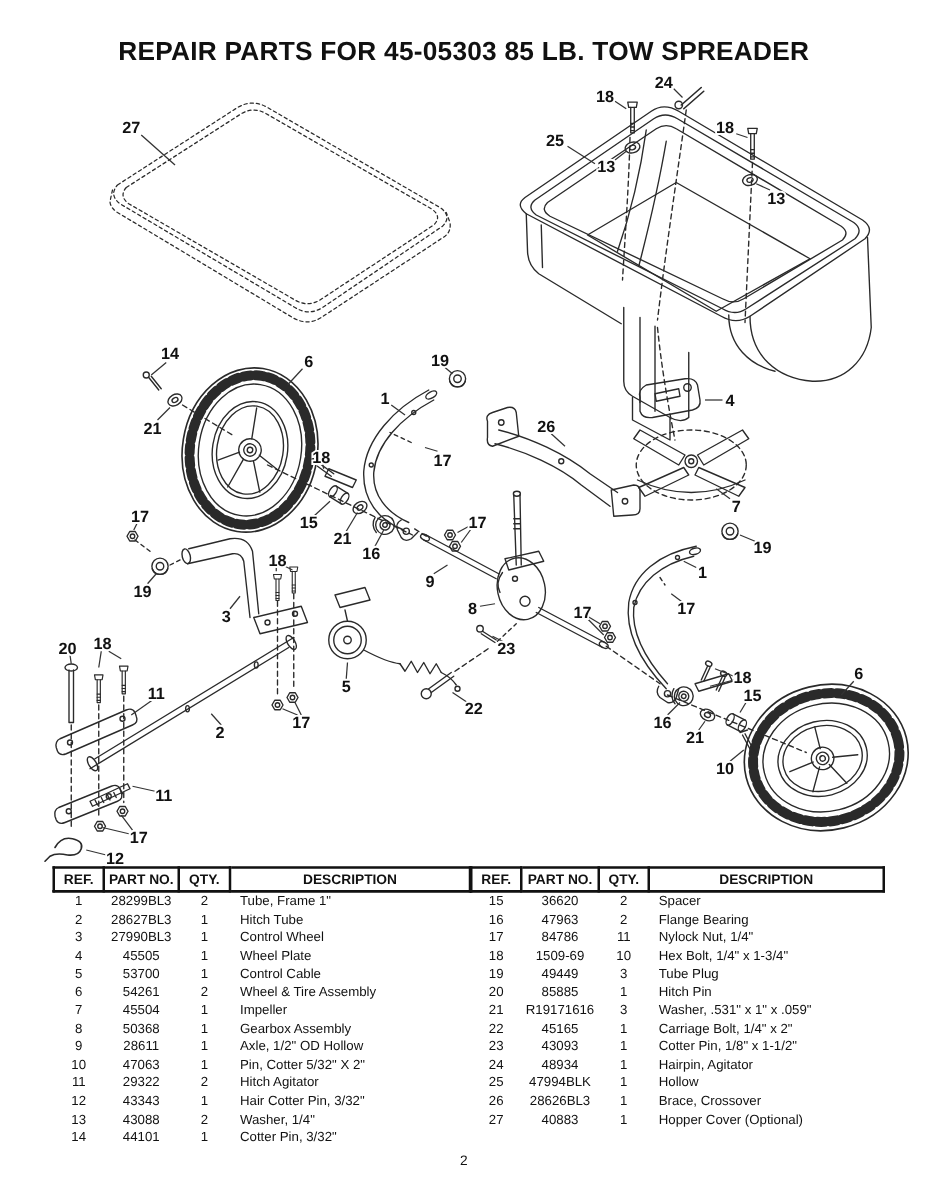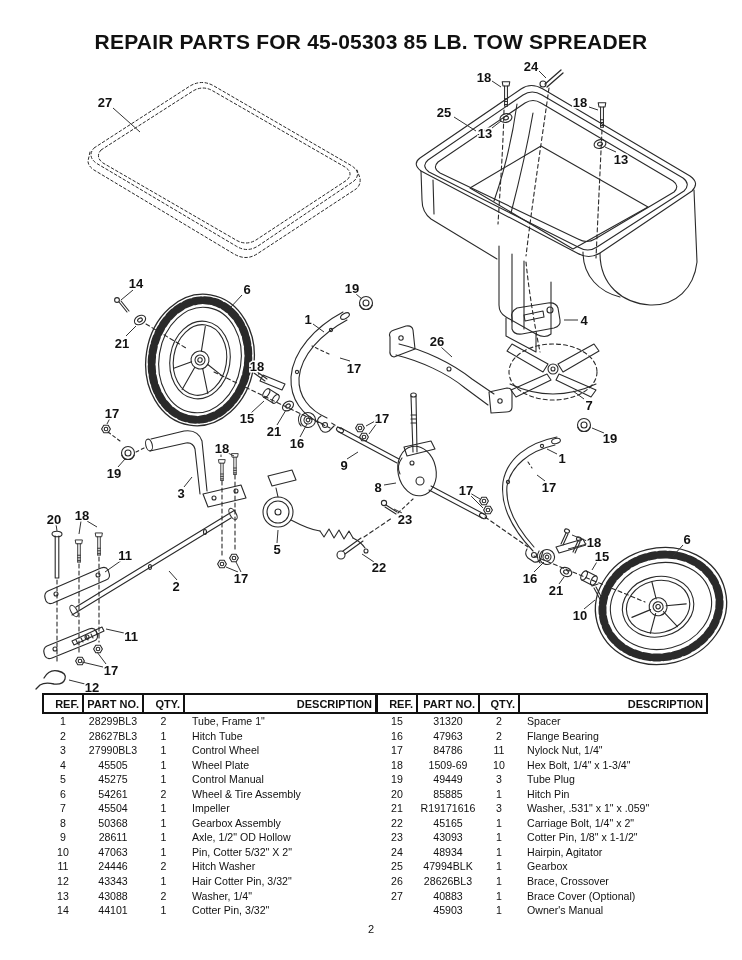--- a/index.html
+++ b/index.html
@@ -14,21 +14,21 @@
   svg#diagram{position:absolute;top:0;left:0;}
   .callout{
     font-family:"Liberation Sans",sans-serif;font-size:13px;font-weight:bold;
     fill:#111;stroke:#fff;stroke-width:3px;paint-order:stroke;
   }
   #leaders line{stroke:#333;stroke-width:1;}
   .ptable{border-collapse:collapse;table-layout:fixed;position:absolute;top:693px;}
   #table-left{left:42px;width:333px;}
   #table-right{left:376px;width:330px;}
   .ptable th{
-    border:2px solid #111;font-size:11px;font-weight:bold;text-align:right;
+    border:2px solid #111;font-size:11px;font-weight:bold;text-align:center;
     padding:1px 3px;height:15px;white-space:nowrap;
   }
   .ptable td{
     font-size:10.6px;padding:0 3px;height:14.55px;line-height:1;
     white-space:nowrap;overflow:hidden;
   }
   .ptable td.c0,.ptable td.c1,.ptable td.c2{text-align:center;}
   .ptable td.c3{text-align:left;padding-left:8px;}
   .pagenum{position:absolute;top:923px;left:0;width:742px;text-align:center;font-size:11px;}
 </style>
@@ -438,23 +438,23 @@
         <td class="c3">Control Wheel</td>
       </tr>
       <tr>
         <td class="c0">4</td>
         <td class="c1">45505</td>
         <td class="c2">1</td>
         <td class="c3">Wheel Plate</td>
       </tr>
       <tr>
         <td class="c0">5</td>
-        <td class="c1">45275</td>
-        <td class="c2">1</td>
-        <td class="c3">Control Manual</td>
+        <td class="c1">53700</td>
+        <td class="c2">1</td>
+        <td class="c3">Control Cable</td>
       </tr>
       <tr>
         <td class="c0">6</td>
         <td class="c1">54261</td>
         <td class="c2">2</td>
         <td class="c3">Wheel &amp; Tire Assembly</td>
       </tr>
       <tr>
         <td class="c0">7</td>
         <td class="c1">45504</td>
@@ -474,23 +474,23 @@
         <td class="c3">Axle, 1/2" OD Hollow</td>
       </tr>
       <tr>
         <td class="c0">10</td>
         <td class="c1">47063</td>
         <td class="c2">1</td>
         <td class="c3">Pin, Cotter 5/32" X 2"</td>
       </tr>
       <tr>
         <td class="c0">11</td>
-        <td class="c1">24446</td>
+        <td class="c1">29322</td>
         <td class="c2">2</td>
-        <td class="c3">Hitch Washer</td>
+        <td class="c3">Hitch Agitator</td>
       </tr>
       <tr>
         <td class="c0">12</td>
         <td class="c1">43343</td>
         <td class="c2">1</td>
         <td class="c3">Hair Cotter Pin, 3/32"</td>
       </tr>
       <tr>
         <td class="c0">13</td>
         <td class="c1">43088</td>
@@ -517,21 +517,21 @@
       <tr>
         <th>REF.</th>
         <th>PART NO.</th>
         <th>QTY.</th>
         <th>DESCRIPTION</th>
       </tr>
     </thead>
     <tbody>
       <tr>
         <td class="c0">15</td>
-        <td class="c1">31320</td>
+        <td class="c1">36620</td>
         <td class="c2">2</td>
         <td class="c3">Spacer</td>
       </tr>
       <tr>
         <td class="c0">16</td>
         <td class="c1">47963</td>
         <td class="c2">2</td>
         <td class="c3">Flange Bearing</td>
       </tr>
       <tr>
@@ -579,36 +579,30 @@
       <tr>
         <td class="c0">24</td>
         <td class="c1">48934</td>
         <td class="c2">1</td>
         <td class="c3">Hairpin, Agitator</td>
       </tr>
       <tr>
         <td class="c0">25</td>
         <td class="c1">47994BLK</td>
         <td class="c2">1</td>
-        <td class="c3">Gearbox</td>
+        <td class="c3">Hollow</td>
       </tr>
       <tr>
         <td class="c0">26</td>
         <td class="c1">28626BL3</td>
         <td class="c2">1</td>
         <td class="c3">Brace, Crossover</td>
       </tr>
       <tr>
         <td class="c0">27</td>
         <td class="c1">40883</td>
         <td class="c2">1</td>
-        <td class="c3">Brace Cover (Optional)</td>
-      </tr>
-      <tr>
-        <td class="c0"></td>
-        <td class="c1">45903</td>
-        <td class="c2">1</td>
-        <td class="c3">Owner's Manual</td>
+        <td class="c3">Hopper Cover (Optional)</td>
       </tr>
     </tbody>
 </table>
 
 <div class="pagenum">2</div>
 
 </body></html>

